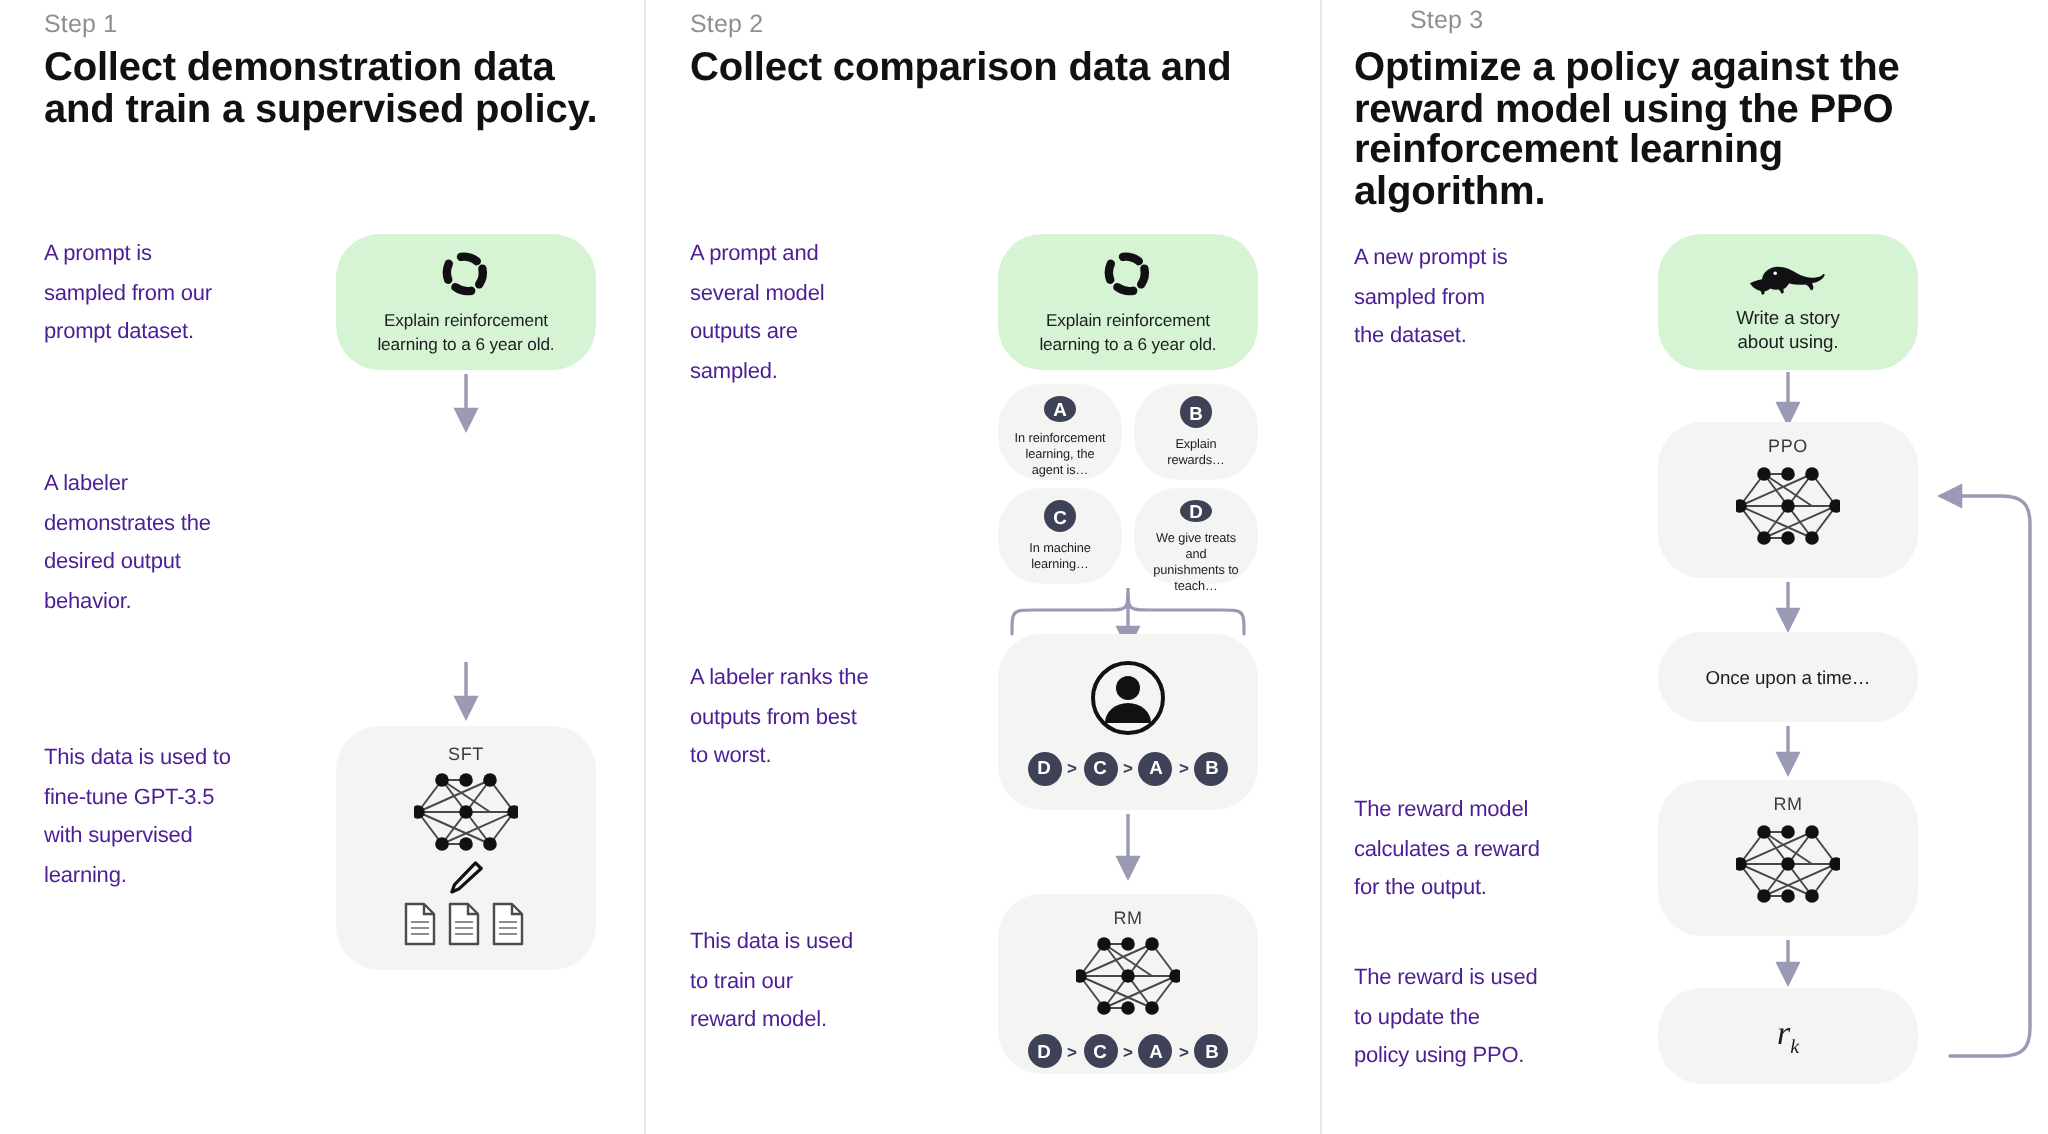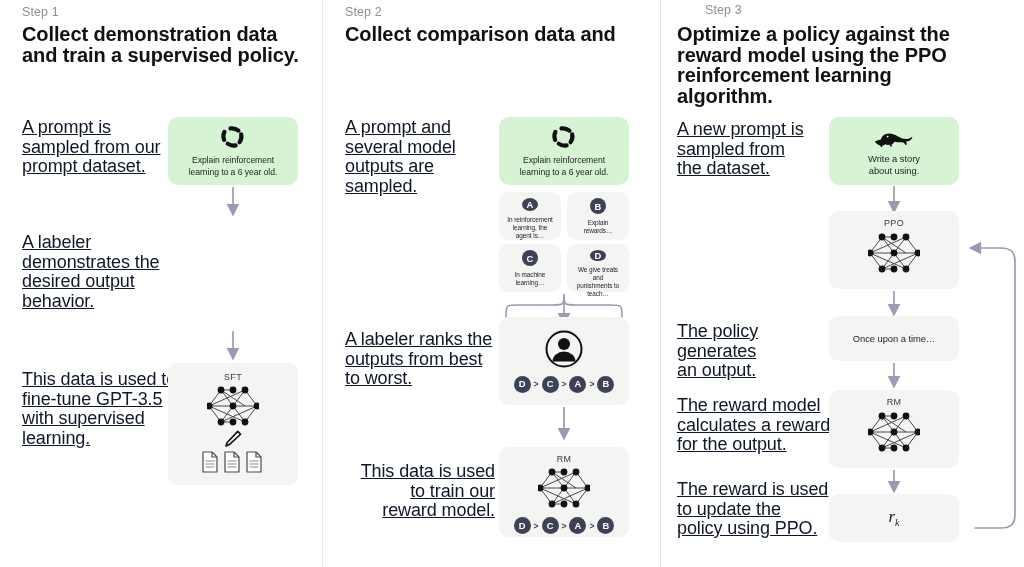--- a/index.html
+++ b/index.html
@@ -26,27 +26,27 @@
 
   .step-label {
     position: absolute; font-size: 12.5px; color: #8e8e93;
     letter-spacing: .1px; font-weight: 400;
   }
   .step-title {
     position: absolute; font-size: 20px; line-height: 20.5px;
     font-weight: 700; color: #111114; letter-spacing: -.1px;
   }
   .caption {
-    position: absolute; font-size: 18px; line-height: 19.5px;
-    color: #0f172a; letter-spacing: -.1px; text-decoration: underline;
+    position: absolute; font-size: 11px; line-height: 19.5px;
+    color: #4c1d95; letter-spacing: -.1px;
   }
 
   
   .card {
-    position: absolute; border-radius: 10px;
+    position: absolute; border-radius: 22px;
     display: flex; flex-direction: column;
     align-items: center; justify-content: center;
   }
   .card.grey  { background: #f4f4f3; }
   .card.green { background: #d6f3d4; }
 
   .card-text {
     font-size: 8.6px; line-height: 11.4px; color: #1d1d20;
     text-align: center; padding: 0 7px; letter-spacing: -.05px;
   }
@@ -239,21 +239,21 @@
       <div>Collect comparison data and</div>
     </div>
 
     <div class="caption" style="left:22px; top:118px; width:140px; white-space:pre-line;">A prompt and
 several model
 outputs are
 sampled.</div>
     <div class="caption" style="left:22px; top:330px; width:155px; white-space:pre-line;">A labeler ranks the
 outputs from best
 to worst.</div>
-    <div class="caption" style="left:22px; top:462px; width:150px; white-space:pre-line;text-align:right;">This data is used
+    <div class="caption" style="left:22px; top:462px; width:150px; white-space:pre-line;">This data is used
 to train our
 reward model.</div>
 
     <div class="card green" style="left:176px; top:117px; width:130px; height:68px;">
       <span style="margin-bottom:5px;">
         <svg width="24" height="26" viewBox="0 0 24 26">
             <use href="#dashcircle"></use>
           </svg>
       </span>
       <div class="card-text" style="white-space:pre-line;">Explain reinforcement
@@ -342,22 +342,20 @@
 
     <div class="step-title" style="left:16px; top:24px; width:300px;">
       <div>Optimize a policy against the</div>
       <div>reward model using the PPO</div>
       <div>reinforcement learning algorithm.</div>
     </div>
 
     <div class="caption" style="left:16px; top:120px; width:150px; white-space:pre-line;">A new prompt is
 sampled from
 the dataset.</div>
-    <div class="caption" style="left:16px; top:322px; width:165px; white-space:pre-line;">The policy generates
-an output.</div>
     <div class="caption" style="left:16px; top:396px; width:160px; white-space:pre-line;">The reward model
 calculates a reward
 for the output.</div>
     <div class="caption" style="left:16px; top:480px; width:160px; white-space:pre-line;">The reward is used
 to update the
 policy using PPO.</div>
 
     <div class="card green" style="left:168px; top:117px; width:130px; height:68px;">
       <span style="margin-bottom:4px;">
         <svg width="42" height="24" viewBox="0 0 42 24">

